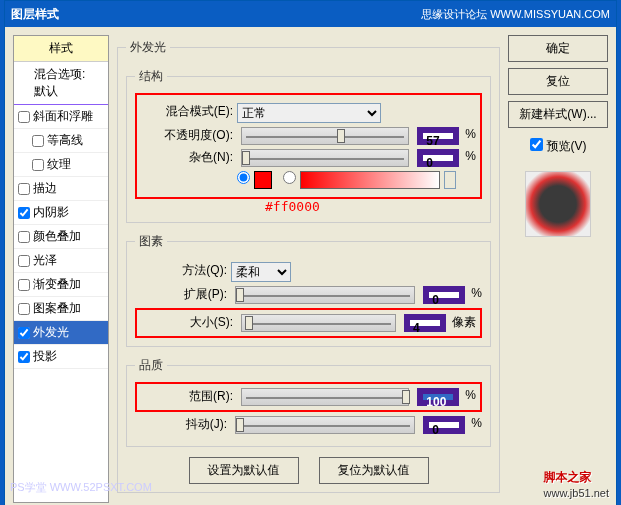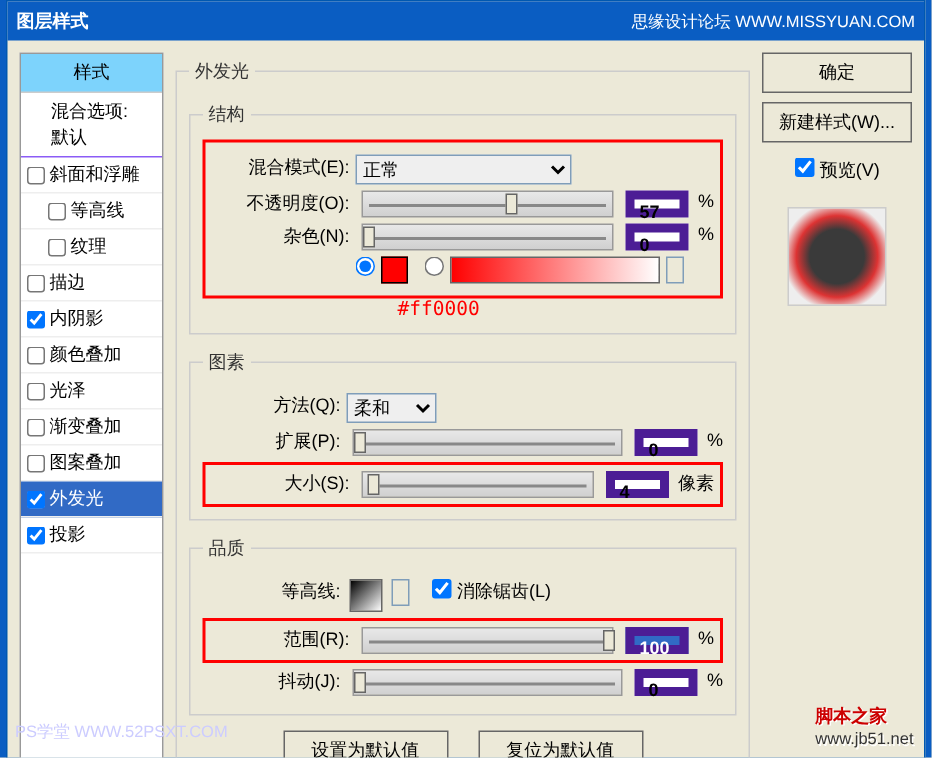--- a/index.html
+++ b/index.html
@@ -2,21 +2,21 @@
 <html><head>
 <meta charset="utf-8">
 <style>
 * { box-sizing: border-box; margin: 0; padding: 0; font-family: "SimSun", sans-serif; font-size: 12px; }
 body { background: #0a5dc2; width: 621px; height: 505px; position: relative; }
 .dialog { position: absolute; left: 4px; top: 0; width: 613px; background: #ece9d8; border: 1px solid #0058b0; }
 .titlebar { height: 26px; background: linear-gradient(#0a5dc2,#0a5dc2); color: #fff; display: flex; align-items: center; padding: 0 6px; justify-content: space-between; font-size: 13px; font-weight: bold; }
 .titlebar .tright { font-size: 11px; font-weight: normal; }
 .content { display: flex; padding: 8px; gap: 8px; }
 .sidebar { width: 96px; background: #fff; border: 1px solid #999; }
-.sidebar-header { background: #7dd3fc; border-bottom: 1px solid #ccc; padding: 4px 6px; text-align: center; }
+.sidebar-header { background: #fef9c3; border-bottom: 1px solid #ccc; padding: 4px 6px; text-align: center; }
 .sidebar-sub { border-bottom: 1px solid #8b5cf6; padding: 4px 20px; }
 .sidebar ul { list-style: none; }
 .sidebar li { padding: 3px 4px; display: flex; align-items: center; gap: 3px; border-bottom: 1px solid #eee; }
 .sidebar li.indent { padding-left: 18px; }
 .sidebar li.active { background: #316ac5; color: #fff; }
 .sidebar input[type=checkbox] { width: 12px; height: 12px; }
 .main { flex: 1; position: relative; }
 fieldset { border: 1px solid #ccc; margin: 4px 0 10px; padding: 8px 8px 8px 8px; position: relative; }
 fieldset legend { padding: 0 4px; color: #333; }
 .row { display: flex; align-items: flex-start; margin: 4px 0; gap: 4px; }
@@ -163,27 +163,20 @@
                   <div class="knob" style="left:2%"></div>
                 </div>
               <div class="numbox">4</div>
               <span class="pct">像素</span>
             </div>
           </div>
         </fieldset>
 
         <fieldset>
           <legend>品质</legend>
-          <div class="row">
-            <span class="lbl">等高线:</span>
-            <span class="curve"></span><span class="drop"></span>
-            &nbsp;&nbsp;
-            <input type="checkbox" checked="" style="">
-            <span>消除锯齿(L)</span>
-          </div>
           <div class="redbox">
             <div class="row" style="margin:0">
               <span class="lbl">范围(R):</span>
               <div class="slider">
                   <div class="knob" style="left:96%"></div>
                 </div>
               <div class="numbox" style="background:#316ac5;color:#fff">100</div>
               <span class="pct">%</span>
             </div>
           </div>
@@ -199,20 +192,21 @@
 
         <div class="btnrow">
           <div class="btn" style="width:110px">设置为默认值</div>
           <div class="btn" style="width:110px">复位为默认值</div>
         </div>
       </fieldset>
     </div>
 
     <div class="rightcol">
       <div class="btn">确定</div>
+      <div class="btn">复位</div>
       <div class="btn">新建样式(W)...</div>
       <div class="row" style="justify-content:center">
         <input type="checkbox" checked="" style="">
         <span>预览(V)</span>
       </div>
       <div class="preview"></div>
     </div>
   </div>
 </div>
 

